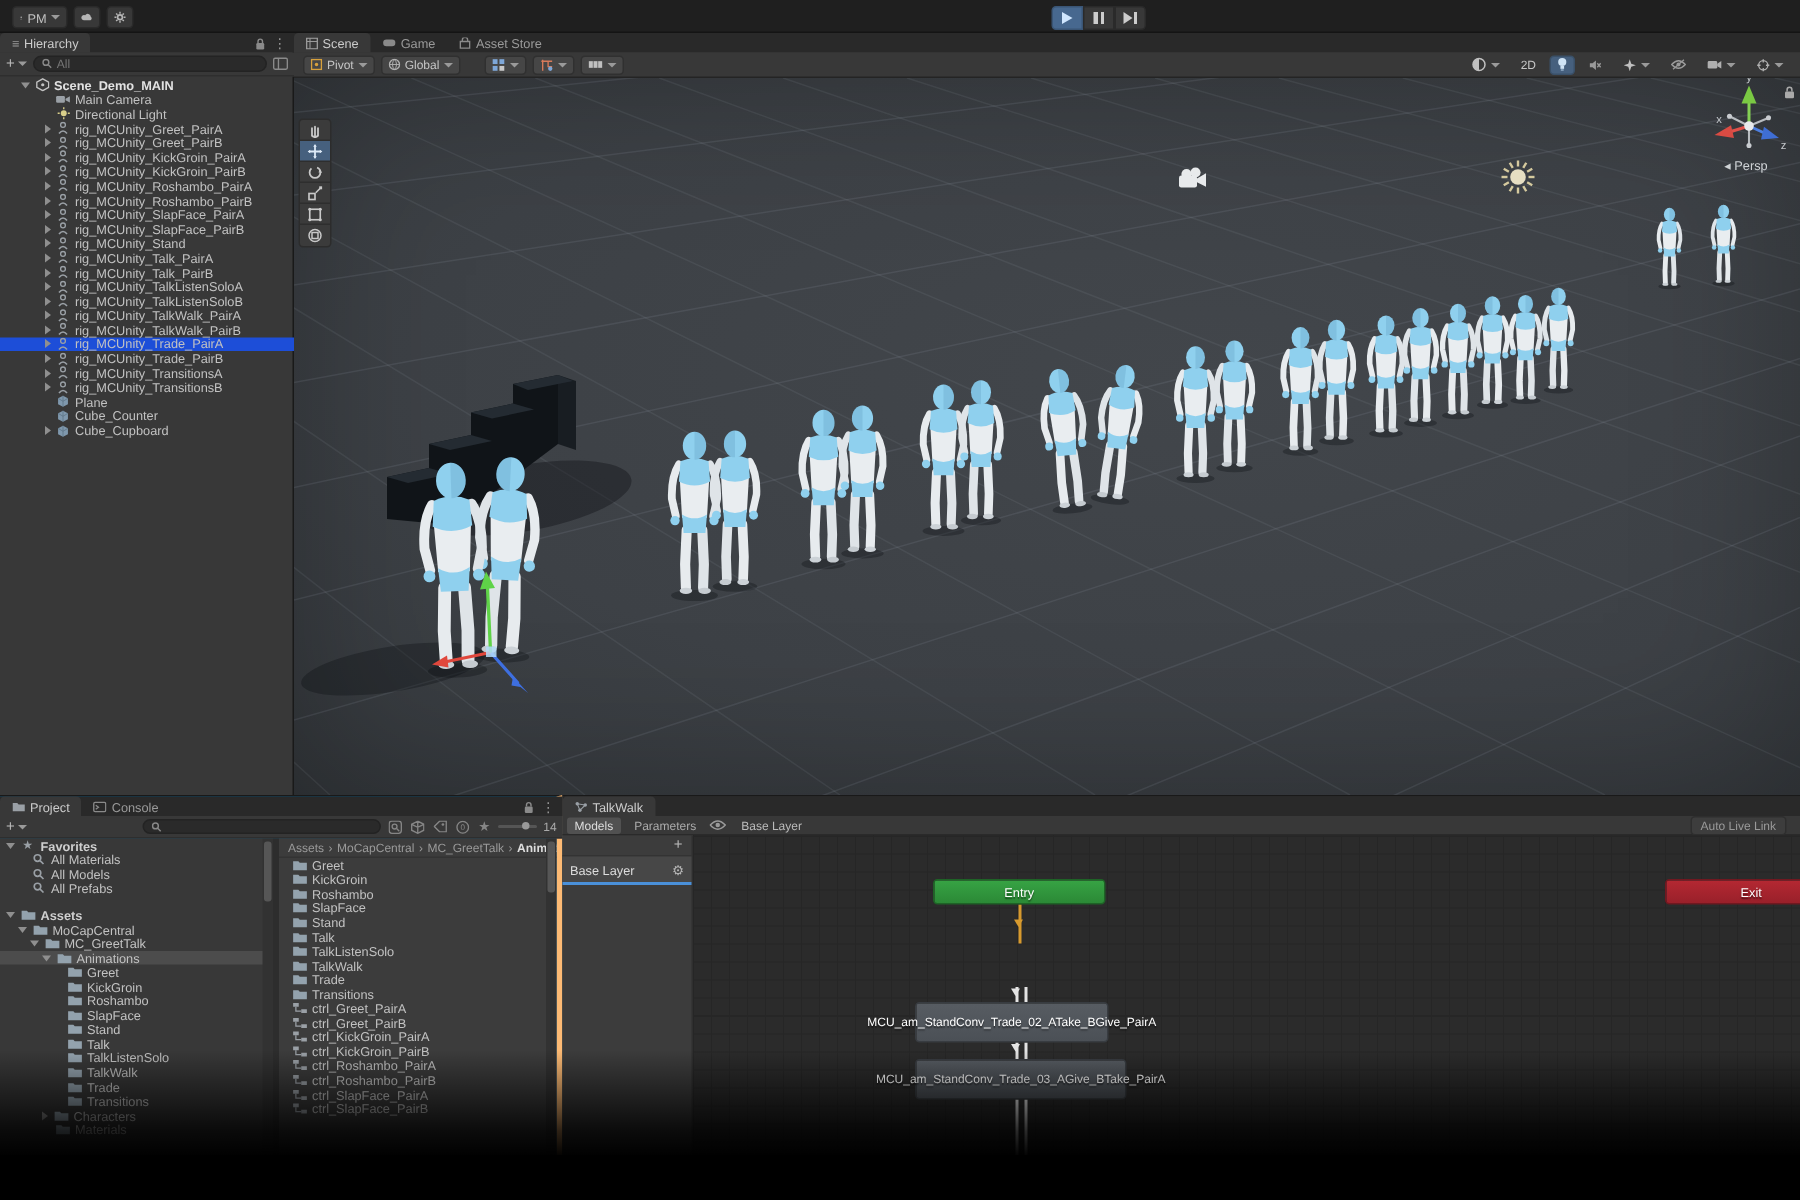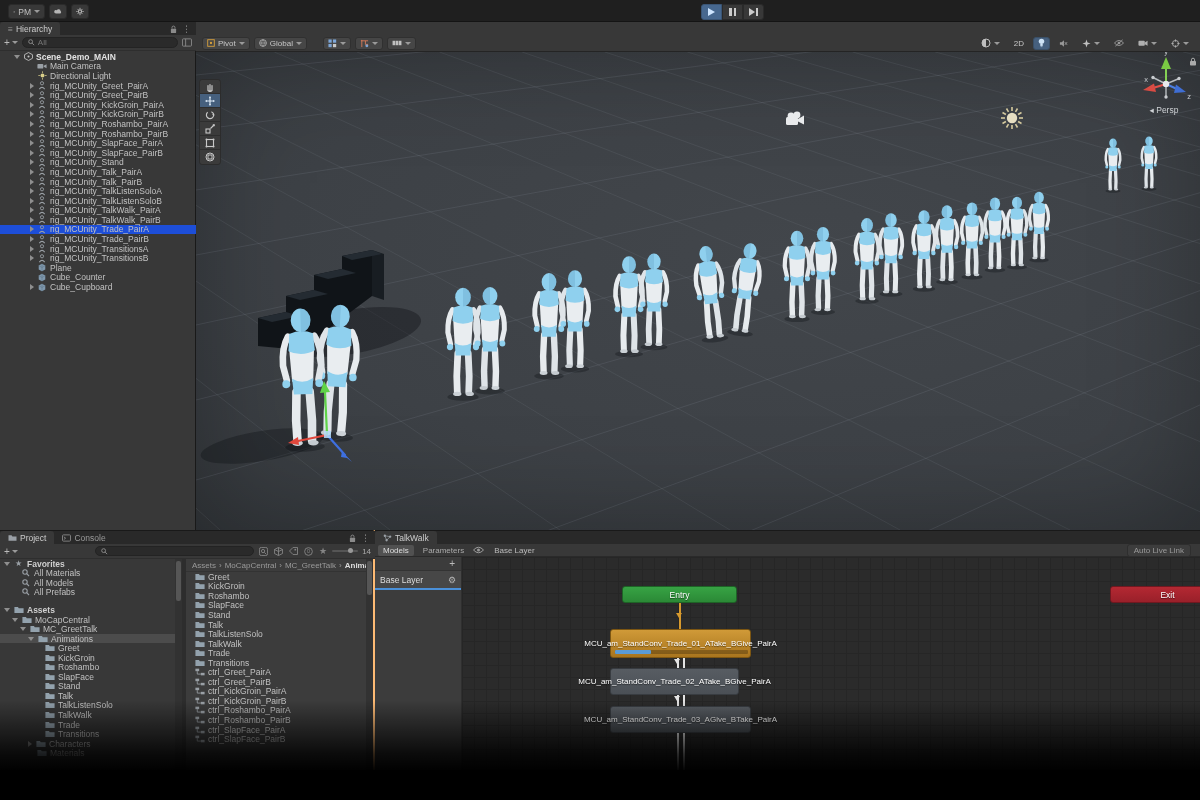--- a/index.html
+++ b/index.html
@@ -59,21 +59,21 @@
   .sc-spacer { flex:1; }
   #viewport { position:absolute; left:0; top:30px; width:1004px; height:478px; overflow:hidden;
     background: radial-gradient(95% 85% at 60% 42%, #42464b 0%, #3d4146 55%, #34383c 100%); box-shadow: inset 0 0 110px rgba(0,0,0,.28); }
   #toolstrip { position:absolute; left:3px; top:27px; width:22px; background:#3b3b3b; border:1px solid #2c2c2c; border-radius:3px; overflow:hidden; }
   .tool { width:20px; height:14px; display:flex; align-items:center; justify-content:center; border-bottom:1px solid #2e2e2e; }
   .tool:last-child { border-bottom:none; }
   .tool.active { background:#46607e; }
   .tool svg { display:block; }
 
   
-  #project { position:absolute; left:0; top:530px; width:375px; height:242px; background:#0369a1; border-right:2px solid #fdba74; border-top:1px solid #191919; }
+  #project { position:absolute; left:0; top:530px; width:375px; height:242px; background:#0369a1; border-right:4px solid #fdba74; border-top:1px solid #191919; }
   #proj-tabbar { left:0; top:0; width:375px; height:13px; }
   #proj-toolbar { position:absolute; left:0; top:13px; width:375px; height:15px; background:#383838; border-bottom:1px solid #2e2e2e; display:flex; align-items:center; gap:4px; padding:0 4px; }
   #proj-search { width:160px; height:10px; }
   .mini-ico { width:11px; height:10px; display:flex; align-items:center; justify-content:center; opacity:.8; }
   #proj-slider { width:26px; height:2px; background:#555; border-radius:1px; position:relative; }
   #proj-slider i { position:absolute; left:60%; top:-2px; width:5px; height:5px; border-radius:50%; background:#999; }
   #proj-count { color:#aaa; font-size:8px; }
   #proj-tree { position:absolute; left:0; top:28px; width:182px; bottom:0; overflow:hidden; background:#383838; }
   #proj-split { position:absolute; left:182px; top:28px; width:4px; bottom:0; background:#2d2d2d; }
   #proj-files { position:absolute; left:186px; top:28px; right:0; bottom:0; background:#3c3c3c; overflow:hidden; }
@@ -459,20 +459,41 @@
               <path d="M4.5 0.8 L8.2 2.8 V7.2 L4.5 9.2 L0.8 7.2 V2.8 Z" fill="#7f98ad"></path>
               <path d="M4.5 0.8 V5 L0.8 2.8 M4.5 5 L8.2 2.8 M4.5 5 V9.2" stroke="#5d7485" stroke-width="0.6" fill="none"></path>
             </svg>
           </span>
           <span>Cube_Cupboard</span>
         </div>
       </div>
   </div>
 
   <div id="scenepanel">
+    <div class="tabbar" id="scene-tabbar">
+      <div class="tab active">
+        <svg width="8" height="8" viewBox="0 0 9 9">
+            <rect x="0.5" y="0.5" width="8" height="8" fill="none" stroke="#9a9a9a"></rect>
+            <path d="M0.5 3 H8.5 M3 0.5 V8.5" stroke="#9a9a9a" stroke-width="0.8"></path>
+          </svg>
+        <span>Scene</span>
+      </div>
+      <div class="tab">
+        <svg width="9" height="7" viewBox="0 0 10 7">
+            <rect x="0.5" y="1" width="9" height="5" rx="2.4" fill="#8a8a8a"></rect>
+          </svg>
+        <span>Game</span>
+      </div>
+      <div class="tab">
+        <svg width="8" height="8" viewBox="0 0 9 9">
+            <path d="M1 3 h7 v5 h-7 z M2.5 3 V1.8 a2 2 0 0 1 4 0 V3" fill="none" stroke="#8a8a8a"></path>
+          </svg>
+        <span>Asset Store</span>
+      </div>
+    </div>
     <div id="scene-toolbar">
       <div class="sc-btn">
         <svg width="8" height="8" viewBox="0 0 9 9">
             <rect x="0.8" y="0.8" width="7.4" height="7.4" fill="none" stroke="#d8a13c"></rect>
             <circle cx="4.5" cy="4.5" r="1.3" fill="#d8a13c"></circle>
           </svg>
         <span>Pivot</span>
           <span class="dropcaret"></span>
       </div>
       <div class="sc-btn">
@@ -1230,25 +1251,20 @@
 
       <div class="tline" style="left:215px; top:176px; height:44px;"></div>
       <div class="tline" style="left:221px; top:176px; height:44px;"></div>
 
       <div id="n-entry" class="gnode">
           <span>Entry</span>
         </div>
       <div id="n-exit" class="gnode">
           <span>Exit</span>
         </div>
-      <div id="n-s1" class="gnode">
-        <span>MCU_am_StandConv_Trade_01_ATake_BGive_PairA</span>
-        <div id="s1-track"></div>
-        <div id="s1-progress"></div>
-      </div>
       <div id="n-s2" class="gnode">
           <span>MCU_am_StandConv_Trade_02_ATake_BGive_PairA</span>
         </div>
       <div id="n-s3" class="gnode">
           <span>MCU_am_StandConv_Trade_03_AGive_BTake_PairA</span>
         </div>
     </div>
   </div>
 
   <div id="fade"></div>

